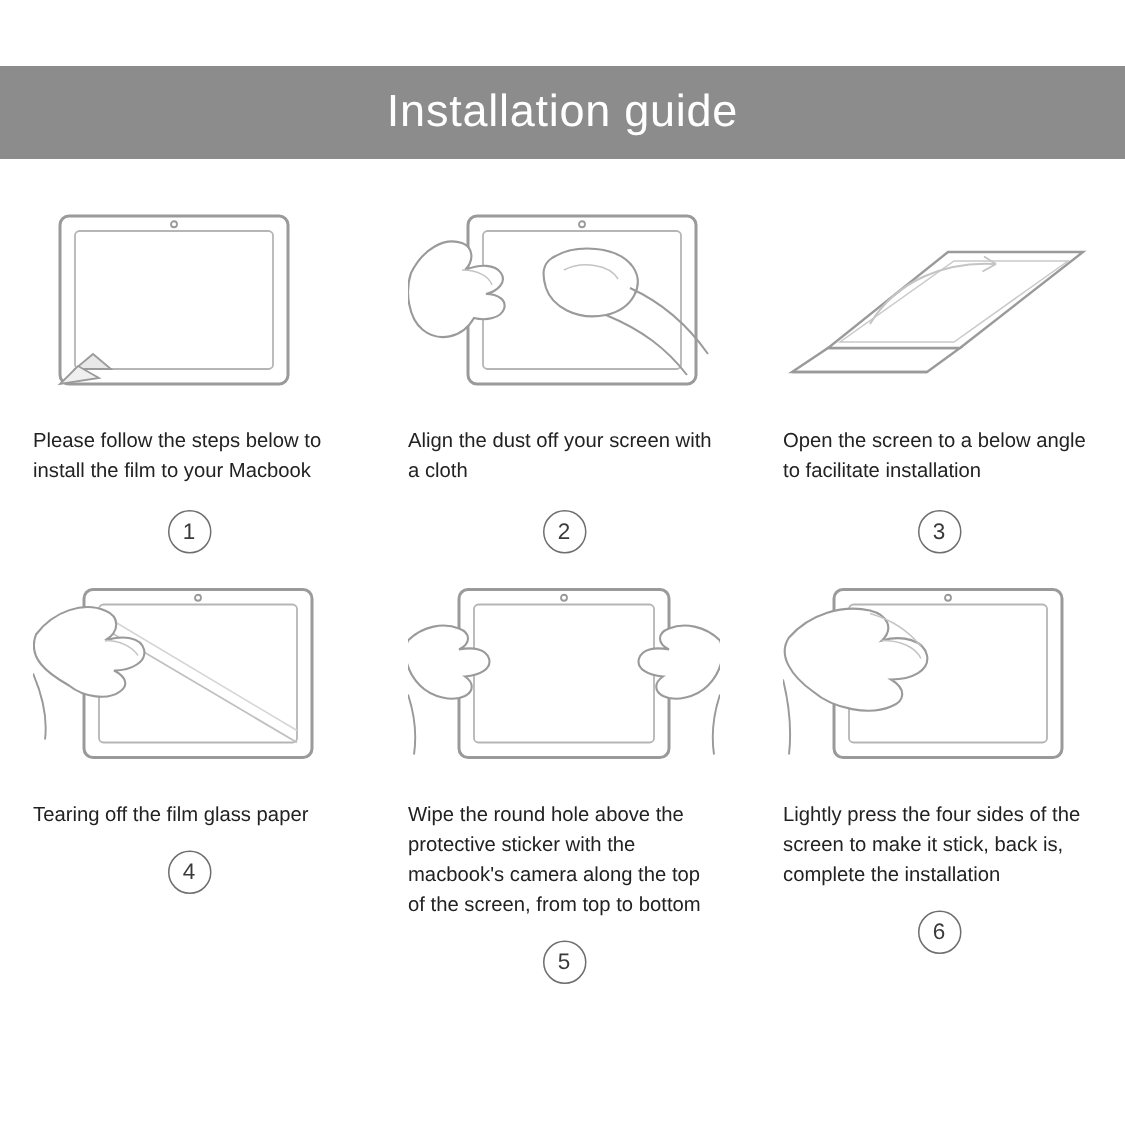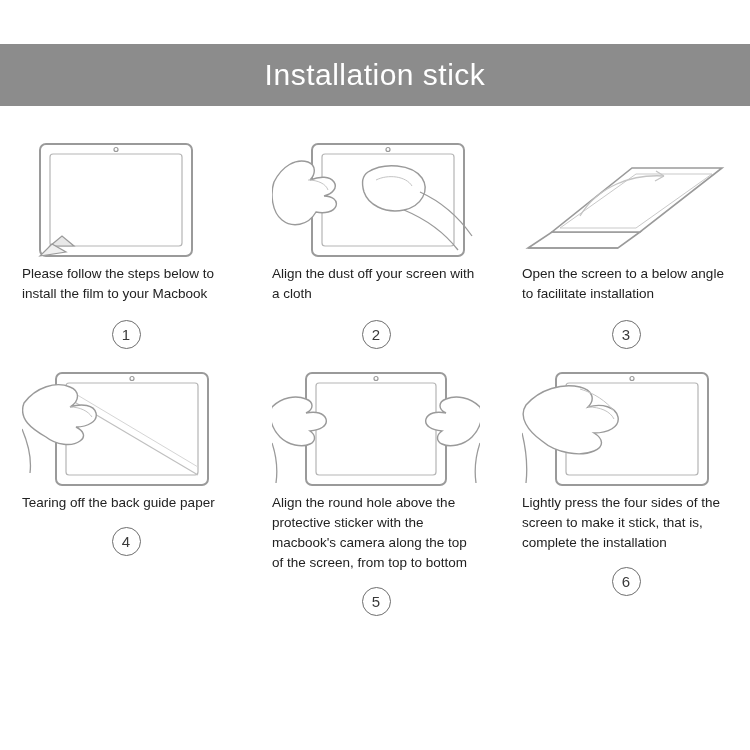--- a/index.html
+++ b/index.html
@@ -50,21 +50,21 @@
     width: 250px;
     box-sizing: border-box;
     padding: 20px 18px 0 22px;
   }
   .illus {
     width: 208px;
     height: 120px;
     position: relative;
   }
   .caption {
-    margin-top: 4px;
+    margin-top: 24px;
     font-size: 13.5px;
     line-height: 20px;
     color: #222222;
     width: 208px;
   }
   .numwrap {
     margin-top: 14px;
     width: 208px;
     display: flex;
     justify-content: center;
@@ -82,21 +82,21 @@
   }
   .row1 .numwrap { margin-top: 16px; }
   svg { display: block; }
 </style>
 </head>
 <body>
 
 <div class="page">
 
   <div class="header">
-    <div class="header-title">Installation stick</div>
+    <div class="header-title">Installation guide</div>
   </div>
 
   <div class="grid">
 
     <div class="cell row1">
       <div class="illus">
         <svg width="208" height="120" viewBox="0 0 208 120">
 
           <rect x="18" y="4" width="152" height="112" rx="6" ry="6" fill="#ffffff" stroke="#9a9a9a" stroke-width="2"></rect>
           <rect x="28" y="14" width="132" height="92" rx="3" ry="3" fill="#ffffff" stroke="#b5b5b5" stroke-width="1.2"></rect>
@@ -166,21 +166,21 @@
 
           <path d="M44 28 L176 106" fill="none" stroke="#c0c0c0" stroke-width="1.2"></path>
           <path d="M52 24 L176 98" fill="none" stroke="#d5d5d5" stroke-width="1"></path>
 
           <path d="M2 34 C14 18 34 12 48 18 C58 22 58 32 48 38 C60 34 72 36 74 44 C76 52 66 58 54 58
                    C62 62 64 68 58 72 C50 78 34 76 24 68 C10 60 -4 50 2 34 Z" fill="#ffffff" stroke="#9a9a9a" stroke-width="1.4"></path>
           <path d="M48 38 C58 38 66 42 70 48" fill="none" stroke="#c4c4c4" stroke-width="1"></path>
           <path d="M0 60 C6 74 10 88 8 104" fill="none" stroke="#9a9a9a" stroke-width="1.3"></path>
         </svg>
       </div>
-      <div class="caption">Tearing off the back guide paper</div>
+      <div class="caption">Tearing off the film glass paper</div>
       <div class="numwrap">
         <div class="num">4</div>
       </div>
     </div>
 
     <div class="cell row2">
       <div class="illus">
         <svg width="208" height="120" viewBox="0 0 208 120">
           <rect x="34" y="4" width="140" height="112" rx="6" ry="6" fill="#ffffff" stroke="#9a9a9a" stroke-width="2"></rect>
           <rect x="44" y="14" width="120" height="92" rx="3" ry="3" fill="#ffffff" stroke="#b5b5b5" stroke-width="1.2"></rect>
@@ -188,40 +188,40 @@
 
           <path d="M0 38 C10 28 24 26 34 30 C42 33 42 40 34 44 C44 42 52 44 54 50 C56 57 48 61 38 62
                    C44 66 44 72 38 75 C30 79 16 76 8 68 C0 60 -4 48 0 38 Z" fill="#ffffff" stroke="#9a9a9a" stroke-width="1.4"></path>
           <path d="M0 74 C4 86 6 100 4 114" fill="none" stroke="#9a9a9a" stroke-width="1.3"></path>
 
           <path d="M208 38 C198 28 184 26 174 30 C166 33 166 40 174 44 C164 42 156 44 154 50 C152 57 160 61 170 62
                    C164 66 164 72 170 75 C178 79 192 76 200 68 C208 60 212 48 208 38 Z" fill="#ffffff" stroke="#9a9a9a" stroke-width="1.4"></path>
           <path d="M208 74 C204 86 202 100 204 114" fill="none" stroke="#9a9a9a" stroke-width="1.3"></path>
         </svg>
       </div>
-      <div class="caption">Align the round hole above the protective sticker with the macbook's camera along the top of the screen, from top to bottom</div>
+      <div class="caption">Wipe the round hole above the protective sticker with the macbook's camera along the top of the screen, from top to bottom</div>
       <div class="numwrap">
         <div class="num">5</div>
       </div>
     </div>
 
     <div class="cell row2">
       <div class="illus">
         <svg width="208" height="120" viewBox="0 0 208 120">
           <rect x="34" y="4" width="152" height="112" rx="6" ry="6" fill="#ffffff" stroke="#9a9a9a" stroke-width="2"></rect>
           <rect x="44" y="14" width="132" height="92" rx="3" ry="3" fill="#ffffff" stroke="#b5b5b5" stroke-width="1.2"></rect>
           <circle cx="110" cy="9.5" r="2" fill="none" stroke="#9a9a9a" stroke-width="1.2"></circle>
 
           <path d="M4 36 C18 20 40 14 58 18 C70 21 74 30 66 38 C80 34 94 38 96 48 C98 58 86 64 72 64
                    C82 70 82 78 72 82 C58 88 34 84 20 72 C6 62 -4 48 4 36 Z" fill="#ffffff" stroke="#9a9a9a" stroke-width="1.4"></path>
           <path d="M66 38 C78 38 88 42 92 50" fill="none" stroke="#c4c4c4" stroke-width="1"></path>
           <path d="M58 20 C72 24 84 32 92 42" fill="none" stroke="#c4c4c4" stroke-width="1"></path>
           <path d="M0 64 C4 80 6 96 4 114" fill="none" stroke="#9a9a9a" stroke-width="1.3"></path>
         </svg>
       </div>
-      <div class="caption">Lightly press the four sides of the screen to make it stick, that is, complete the installation</div>
+      <div class="caption">Lightly press the four sides of the screen to make it stick, back is, complete the installation</div>
       <div class="numwrap">
         <div class="num">6</div>
       </div>
     </div>
 
   </div>
 </div>
 
 </body></html>

